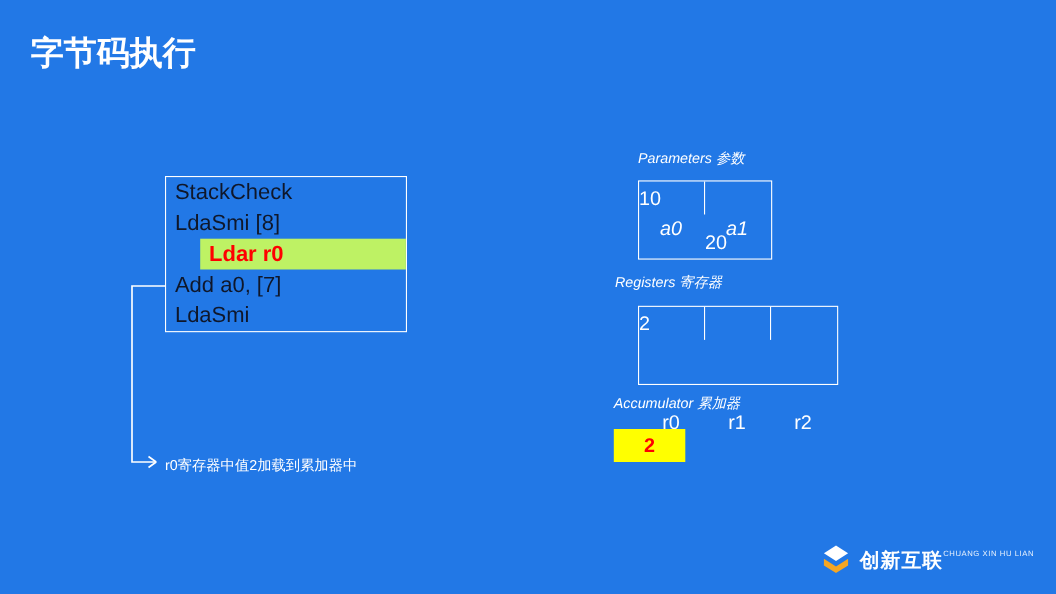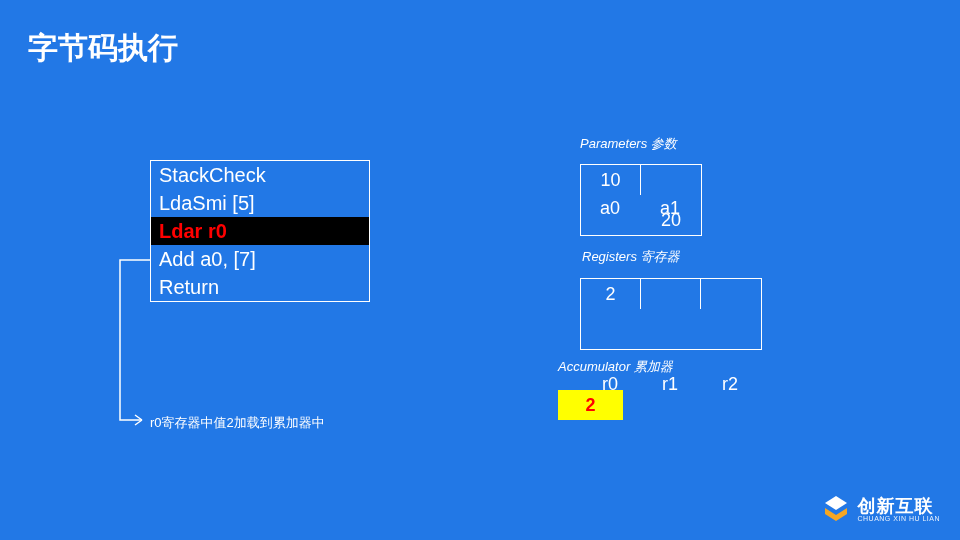--- a/index.html
+++ b/index.html
@@ -27,27 +27,28 @@
     left: 150px;
     top: 160px;
     width: 220px;
     border: 1.5px solid #ffffff;
     background: #2278e6;
   }
   .codebox .line {
     padding: 0 8px;
     font-size: 20px;
     line-height: 28px;
-    color: #ffffff;
+    color: #0f172a;
     white-space: nowrap;
   }
   .codebox .line.hl {
-    background: #000000;
+    background: #bef264;
     color: #ff0000;
     font-weight: 600;
+    margin-left: 31px;
   }
 
   
   .arrow {
     position: absolute;
     stroke: #ffffff;
     fill: none;
   }
   .explain {
     position: absolute;
@@ -63,21 +64,21 @@
   .cells {
     position: absolute;
     display: flex;
     border: 1.5px solid #ffffff;
   }
   .cells .cell {
     width: 60px;
     height: 30px;
     border-right: 1.5px solid #ffffff;
     font-size: 18px;
-    text-align: center;
+    text-align: left;
     line-height: 30px;
   }
   .cells .cell:last-child { border-right: none; margin-top: 40px; }
   .sublabels {
     position: absolute;
     display: flex;
   }
   .sublabels span {
     width: 60px;
     text-align: center;
@@ -99,55 +100,55 @@
 
   
   .logo {
     position: absolute;
     right: 20px;
     bottom: 16px;
     display: flex;
     align-items: center;
     gap: 6px;
   }
-  .logo .txt { display: flex; flex-direction: column; line-height: 1; }
+  .logo .txt { display: flex; flex-direction: row; line-height: 1; }
   .logo .txt .big { font-size: 18px; font-weight: 700; letter-spacing: 1px; }
   .logo .txt .small { font-size: 7px; letter-spacing: 0.5px; opacity: 0.9; }
 </style>
 </head>
 <body>
 
 <div class="title">字节码执行</div>
 
 <div class="codebox">
   <div class="line">StackCheck</div>
-  <div class="line">LdaSmi [5]</div>
+  <div class="line">LdaSmi [8]</div>
   <div class="line hl">Ldar r0</div>
   <div class="line">Add a0, [7]</div>
-  <div class="line">Return</div>
+  <div class="line">LdaSmi</div>
 </div>
 
 <svg class="arrow" style="left:110px; top:250px;" width="50" height="180">
   <path d="M40 10 L10 10 L10 170 L32 170" stroke="#ffffff" stroke-width="1.5" fill="none"></path>
   <path d="M32 170 L25 165 M32 170 L25 175" stroke="#ffffff" stroke-width="1.5"></path>
 </svg>
 
 <div class="explain">r0寄存器中值2加载到累加器中</div>
 
 <div class="rlabel" style="left:580px; top:135px;">Parameters 参数</div>
 <div class="cells" style="left:580px; top:164px;">
   <div class="cell">10</div>
   <div class="cell">20</div>
 </div>
-<div class="sublabels" style="left:580px; top:198px;">
+<div class="sublabels" style="left:580px; top:198px;font-style:italic;">
   <span>a0</span>
   <span>a1</span>
 </div>
 
-<div class="rlabel" style="left:582px; top:248px;">Registers 寄存器</div>
+<div class="rlabel" style="left:559px; top:248px;">Registers 寄存器</div>
 <div class="cells" style="left:580px; top:278px;">
   <div class="cell">2</div>
   <div class="cell"></div>
   <div class="cell"></div>
 </div>
 <div class="sublabels" style="left:580px; top:326px;margin-top:48px;">
   <span>r0</span>
   <span>r1</span>
   <span>r2</span>
 </div>

